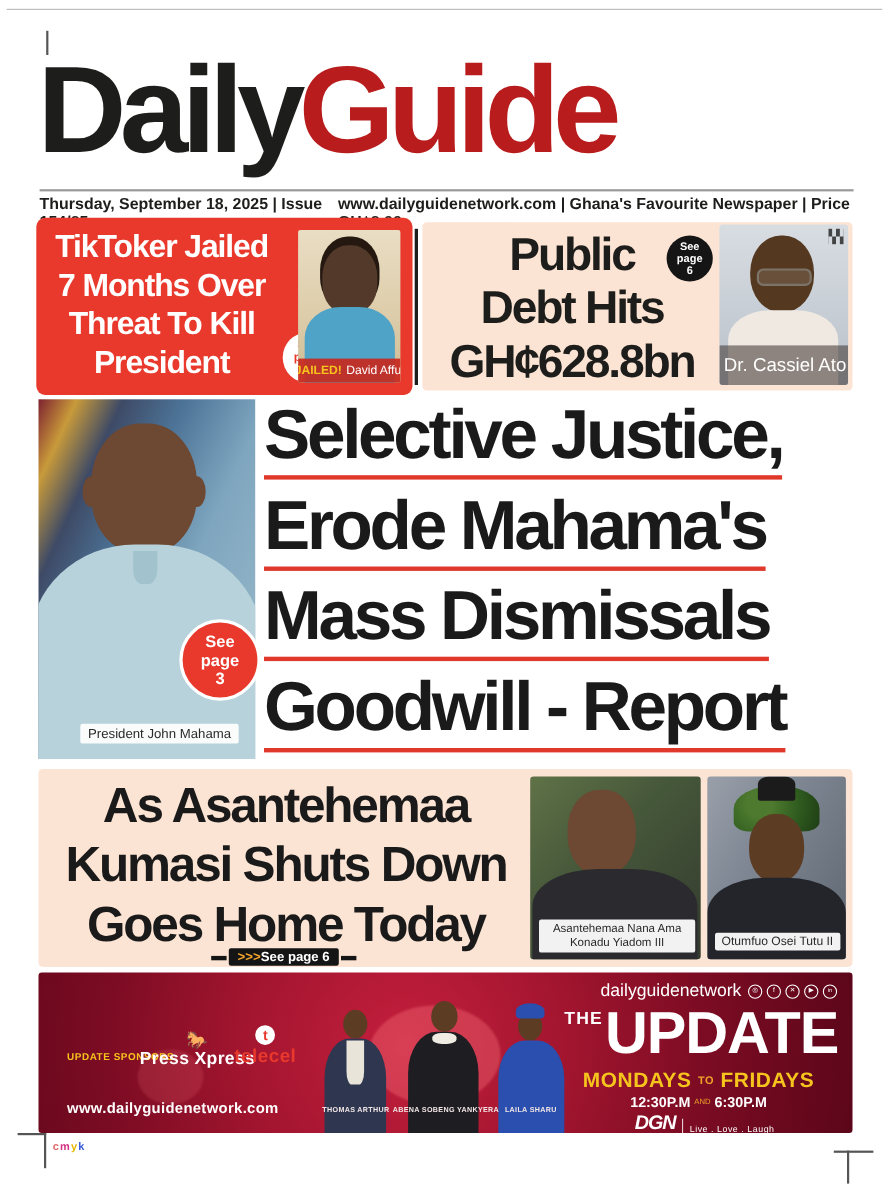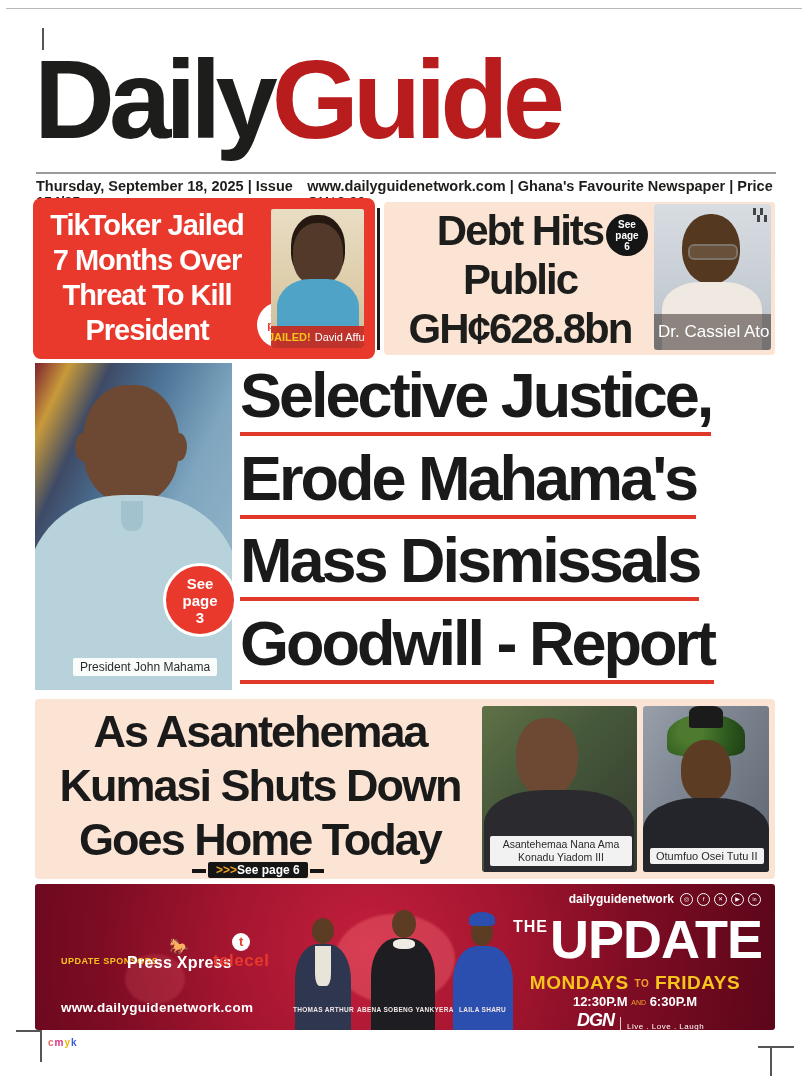--- a/index.html
+++ b/index.html
@@ -120,21 +120,21 @@
     font-weight:bold;font-size:13px;line-height:18px;}
   .telecel .tw{color:#e8392c;font-weight:bold;font-size:17px;letter-spacing:.5px;}
   .site{position:absolute;left:26px;top:116px;color:#ffffff;font-weight:bold;font-size:13.5px;letter-spacing:.3px;}
 
   .host{position:absolute;bottom:0;overflow:visible;}
   .host .hd{position:absolute;border-radius:50%;background:#5d3c24;}
   .host .bd{position:absolute;border-radius:40% 40% 0 0;}
   .host-name{position:absolute;color:#f2e6e6;font-size:6.5px;font-weight:bold;letter-spacing:.3px;white-space:nowrap;}
 
   .social{position:absolute;right:14px;top:8px;display:flex;align-items:center;gap:4px;color:#ffffff;}
-  .social .handle{font-size:12px;font-weight:bold;margin-right:2px;}
+  .social .handle{font-size:16px;font-weight:normal;margin-right:2px;}
   .sicon{width:11px;height:11px;border:1px solid #ffffff;border-radius:50%;font-size:6px;line-height:11px;
     text-align:center;color:#ffffff;}
 
   .update{position:absolute;left:478px;top:28px;display:flex;align-items:flex-start;}
   .upd-the{color:#ffffff;font-weight:bold;font-size:16px;margin-top:6px;margin-right:2px;letter-spacing:1px;}
   .upd-word{color:#ffffff;font-weight:bold;font-size:54px;letter-spacing:-1px;line-height:54px;}
   .days{position:absolute;left:470px;top:88px;width:260px;text-align:center;color:#f6c51d;
     font-weight:bold;font-size:19px;letter-spacing:.5px;}
   .days .to{font-size:10px;vertical-align:middle;color:#f0a32b;}
   .times{position:absolute;left:470px;top:110px;width:260px;text-align:center;color:#ffffff;font-size:13px;}
@@ -186,22 +186,22 @@
         <span class="tag">JAILED!</span>
         <span class="nm">David Afful</span>
       </div>
     </div>
   </div>
 
   <div class="abs vdivider"></div>
 
   <div class="abs debt">
     <div class="debt-head">
+      <div>Public</div>
       <div>Debt Hits</div>
-      <div>Public</div>
       <div>GH¢628.8bn</div>
     </div>
     <div class="debt-badge">
       <span>See</span>
       <span>page</span>
       <span>6</span>
     </div>
     <div class="debt-photo">
       <div class="forson-head"></div>
       <div class="forson-glasses"></div>

